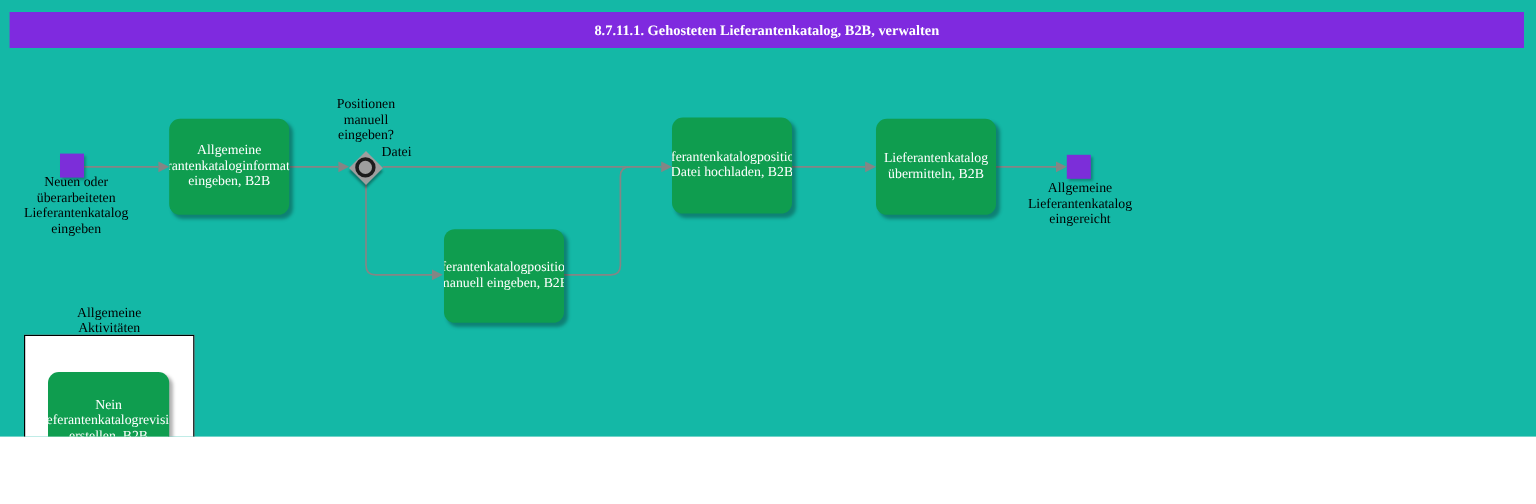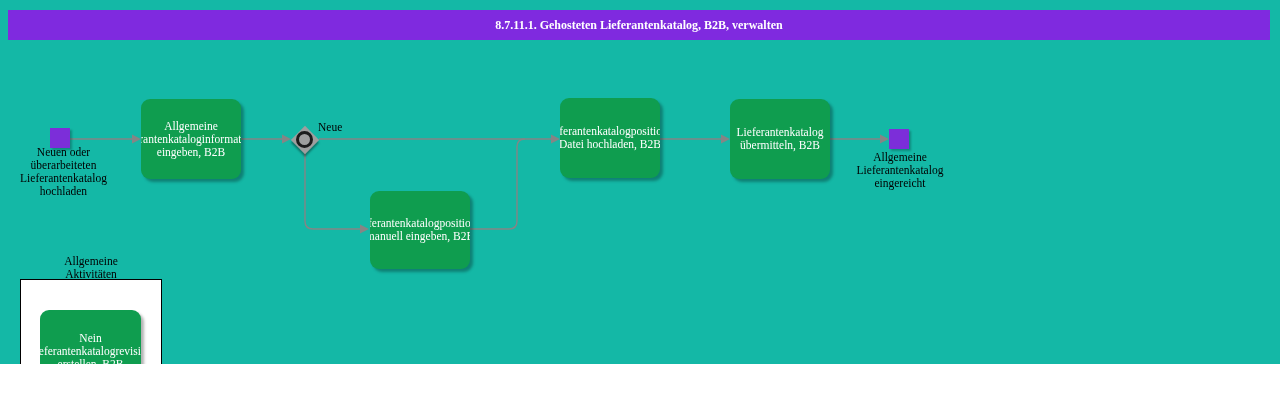--- a/index.html
+++ b/index.html
@@ -87,31 +87,34 @@
     <polygon class="arrowhead" points="730,139 721,134.5 721,143.5"></polygon>
 
     <path class="connector" d="M830,139 H880"></path>
     <polygon class="arrowhead" points="889,139 880,134.5 880,143.5"></polygon>
   </svg>
 
   <div class="event" style="left:50px;top:128px;"></div>
   <div class="node-label" style="left:0px;top:146px;width:127px;">Neuen oder
 überarbeiteten
 Lieferantenkatalog
-hochladen</div>
+eingeben</div>
 
   <div class="task" style="left:141px;top:99px;">
     <span class="txt">Allgemeine
 Lieferantenkataloginformationen
 eingeben, B2B</span>
   </div>
 
+  <div class="node-label" style="left:255px;top:81px;width:100px;">Positionen
+manuell
+eingeben?</div>
   <div class="diamond"></div>
   <div class="gateway-circle"></div>
-  <div class="node-label" style="left:318px;top:121px;width:34px;text-align:left;">Neue</div>
+  <div class="node-label" style="left:318px;top:121px;width:34px;text-align:left;">Datei</div>
 
   <div class="task" style="left:370px;top:191px;width:100px;height:78px;">
     <span class="txt">Lieferantenkatalogpositionen
 manuell eingeben, B2B</span>
   </div>
 
   <div class="task" style="left:560px;top:98px;">
     <span class="txt">Lieferantenkatalogpositions-
 Datei hochladen, B2B</span>
   </div>

